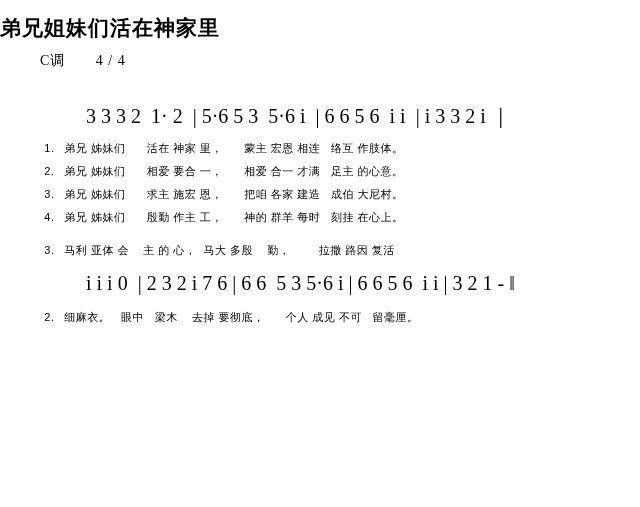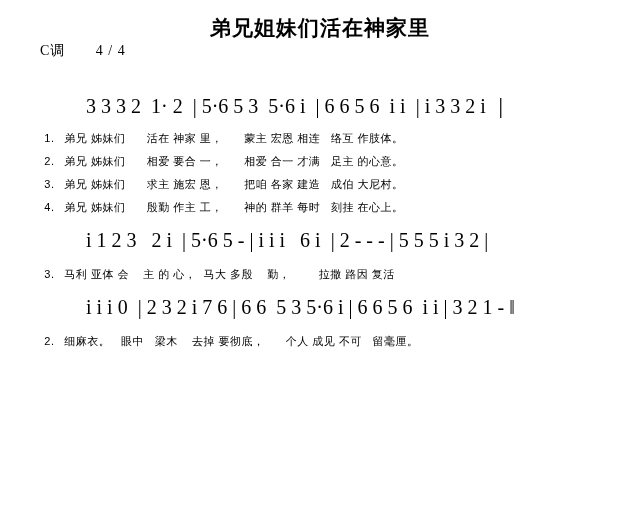--- a/index.html
+++ b/index.html
@@ -13,29 +13,28 @@
     font-family: "Liberation Sans", sans-serif;
     color: #000000;
     overflow: hidden;
   }
   .page {
     position: relative;
     width: 640px;
     height: 507px;
   }
   .title {
-    text-align: center;
     font-family: "Liberation Serif", serif;
     font-weight: bold;
     font-size: 21px;
     letter-spacing: 1px;
     padding-top: 14px;
   }
   .meta {
-    margin-top: 0;
+    margin-top: 10px;
     padding-left: 40px;
     font-family: "Liberation Serif", serif;
     font-size: 14px;
     letter-spacing: 1px;
   }
   .meta .key {
     margin-right: 26px;
   }
   .system {
     position: relative;
@@ -88,23 +87,20 @@
     </div>
     <div class="lyric-line">
       <span class="num">3.</span><span>弟兄 姊妹们      求主 施宏 恩，      把咱 各家 建造   成伯 大尼村。</span>
     </div>
     <div class="lyric-line">
       <span class="num">4.</span><span>弟兄 姊妹们      殷勤 作主 工，      神的 群羊 每时   刻挂 在心上。</span>
     </div>
   </div>
 
   <div class="system">
-    <div class="notes-row">
-      <span>i 1 2 3   2 i  | 5·6 5 - | i i i   6 i  | 2 - - - | 5 5 5 i 3 2 |</span>
-    </div>
     <div class="lyric-line">
       <span class="num">3.</span><span>马利 亚体 会    主 的 心，  马大 多殷    勤，        拉撒 路因 复活</span>
     </div>
   </div>
 
   <div class="system">
     <div class="notes-row">
       <span>i i i 0  | 2 3 2 i 7 6 | 6 6  5 3 5·6 i | 6 6 5 6  i i | 3 2 1 - ‖</span>
     </div>
     <div class="lyric-line">

